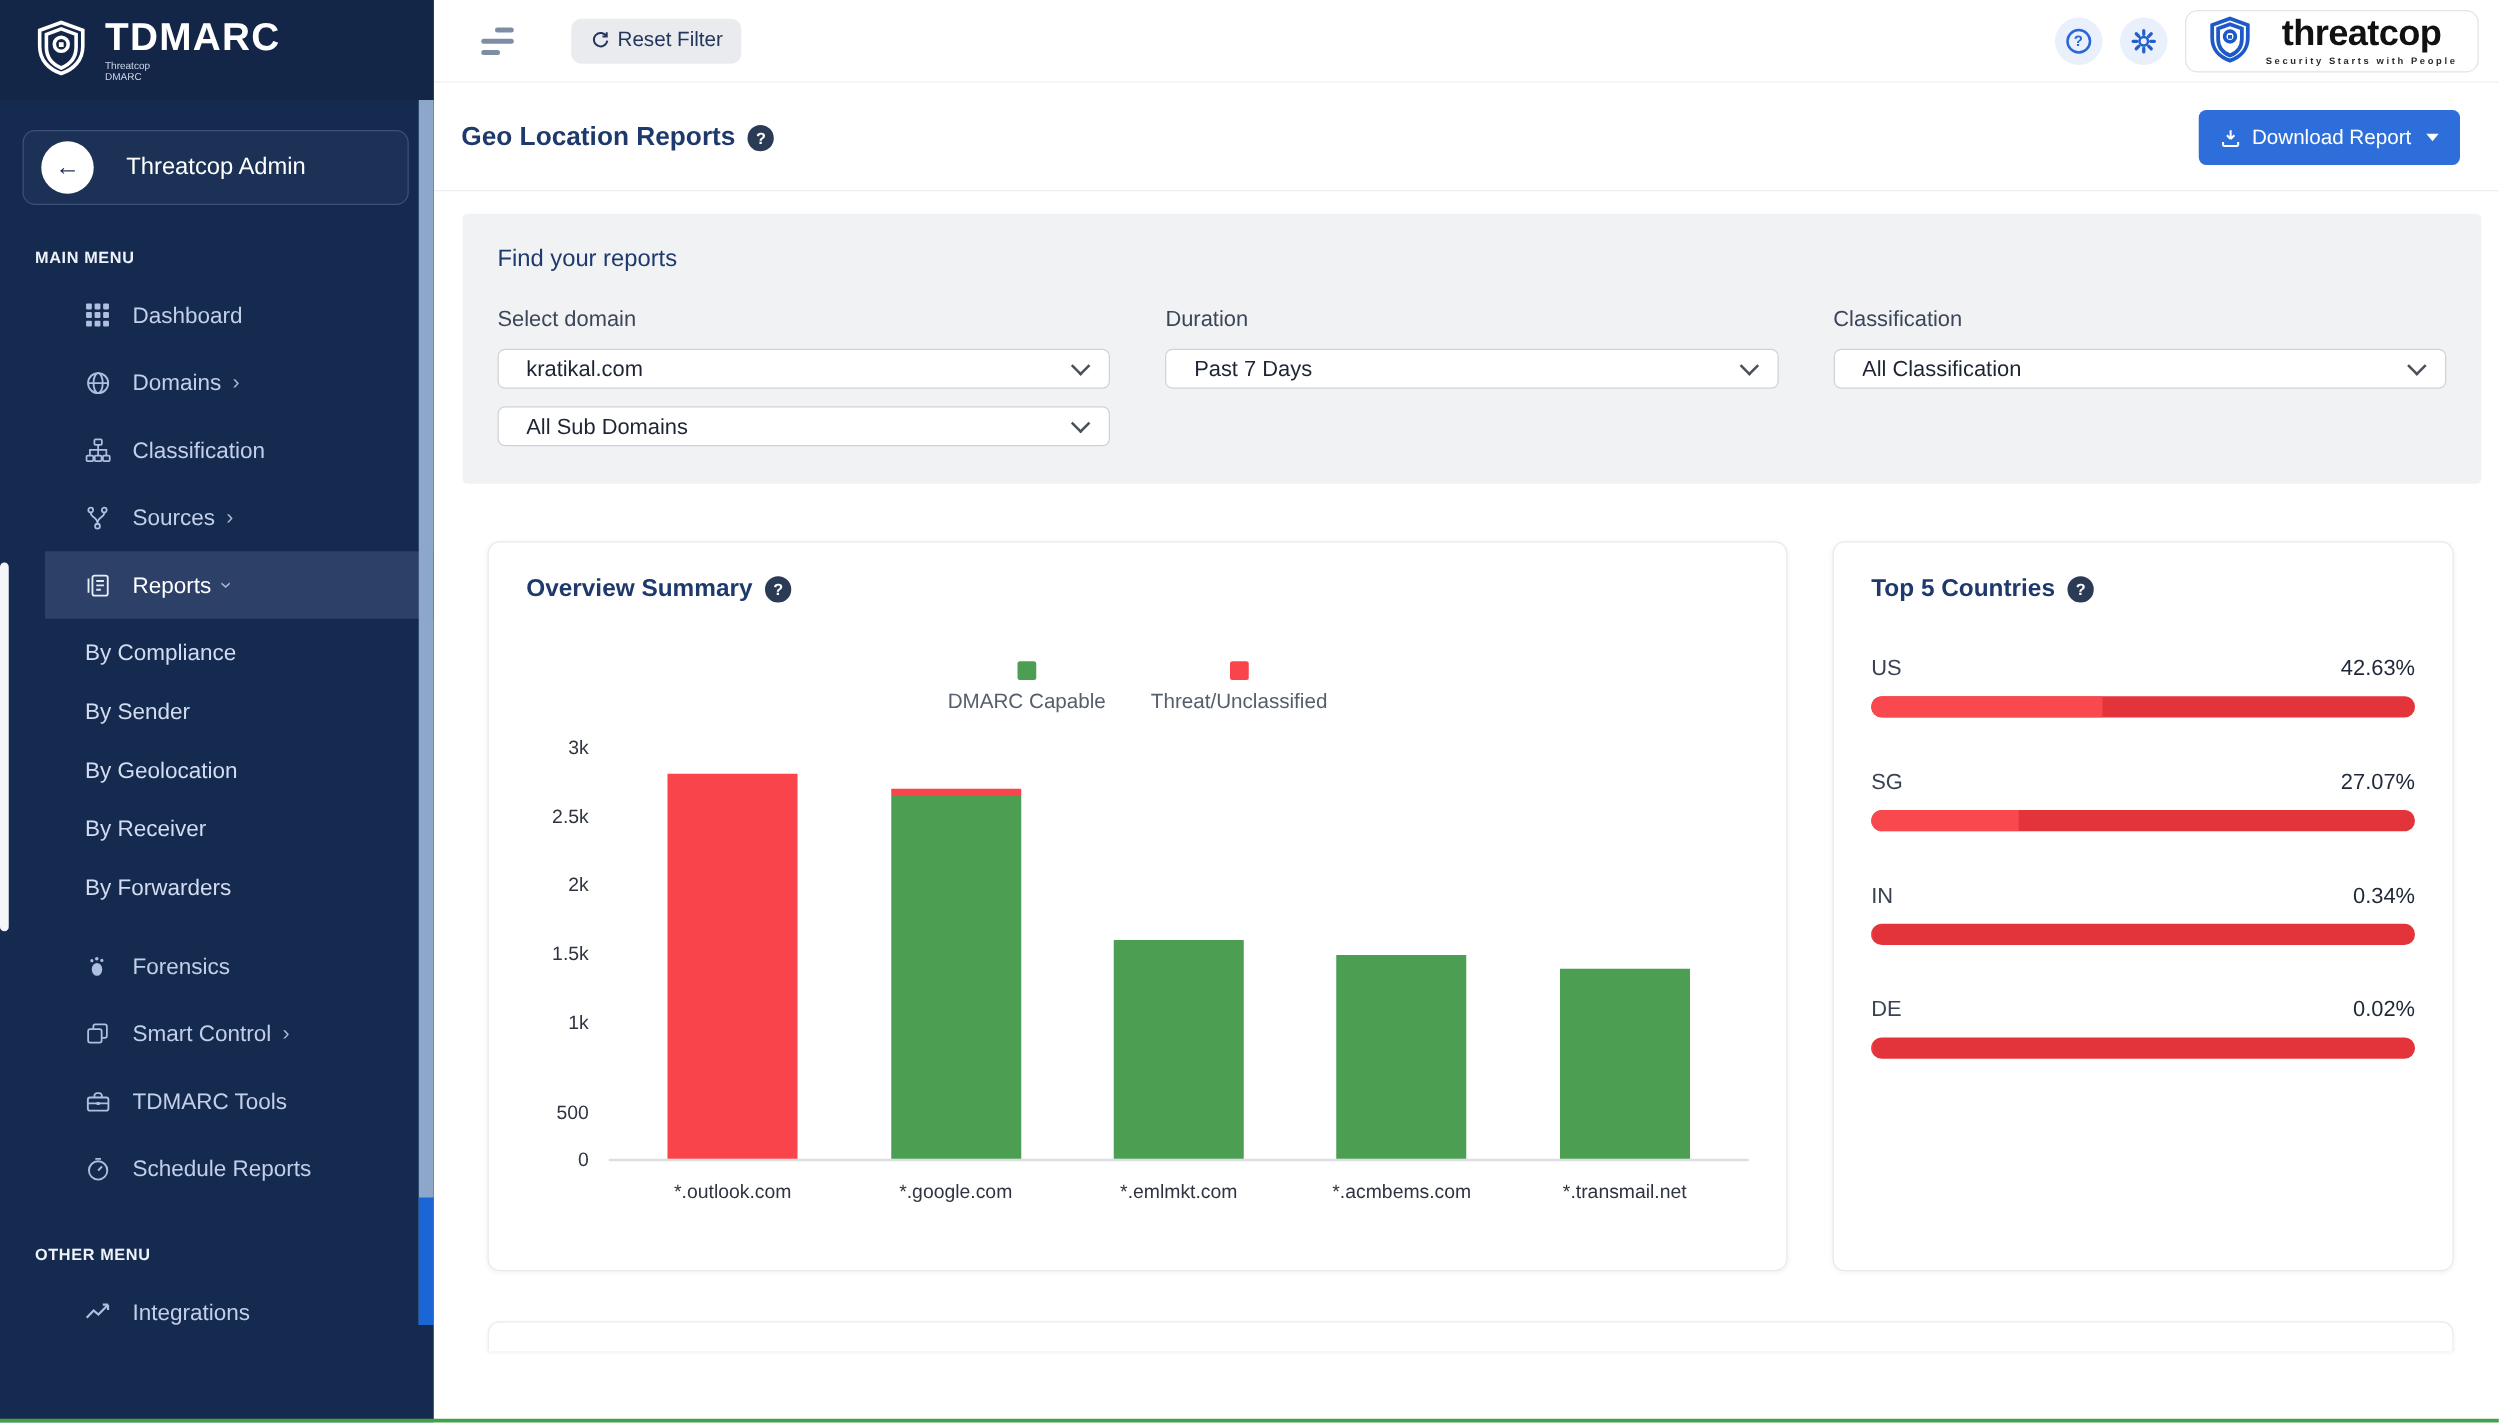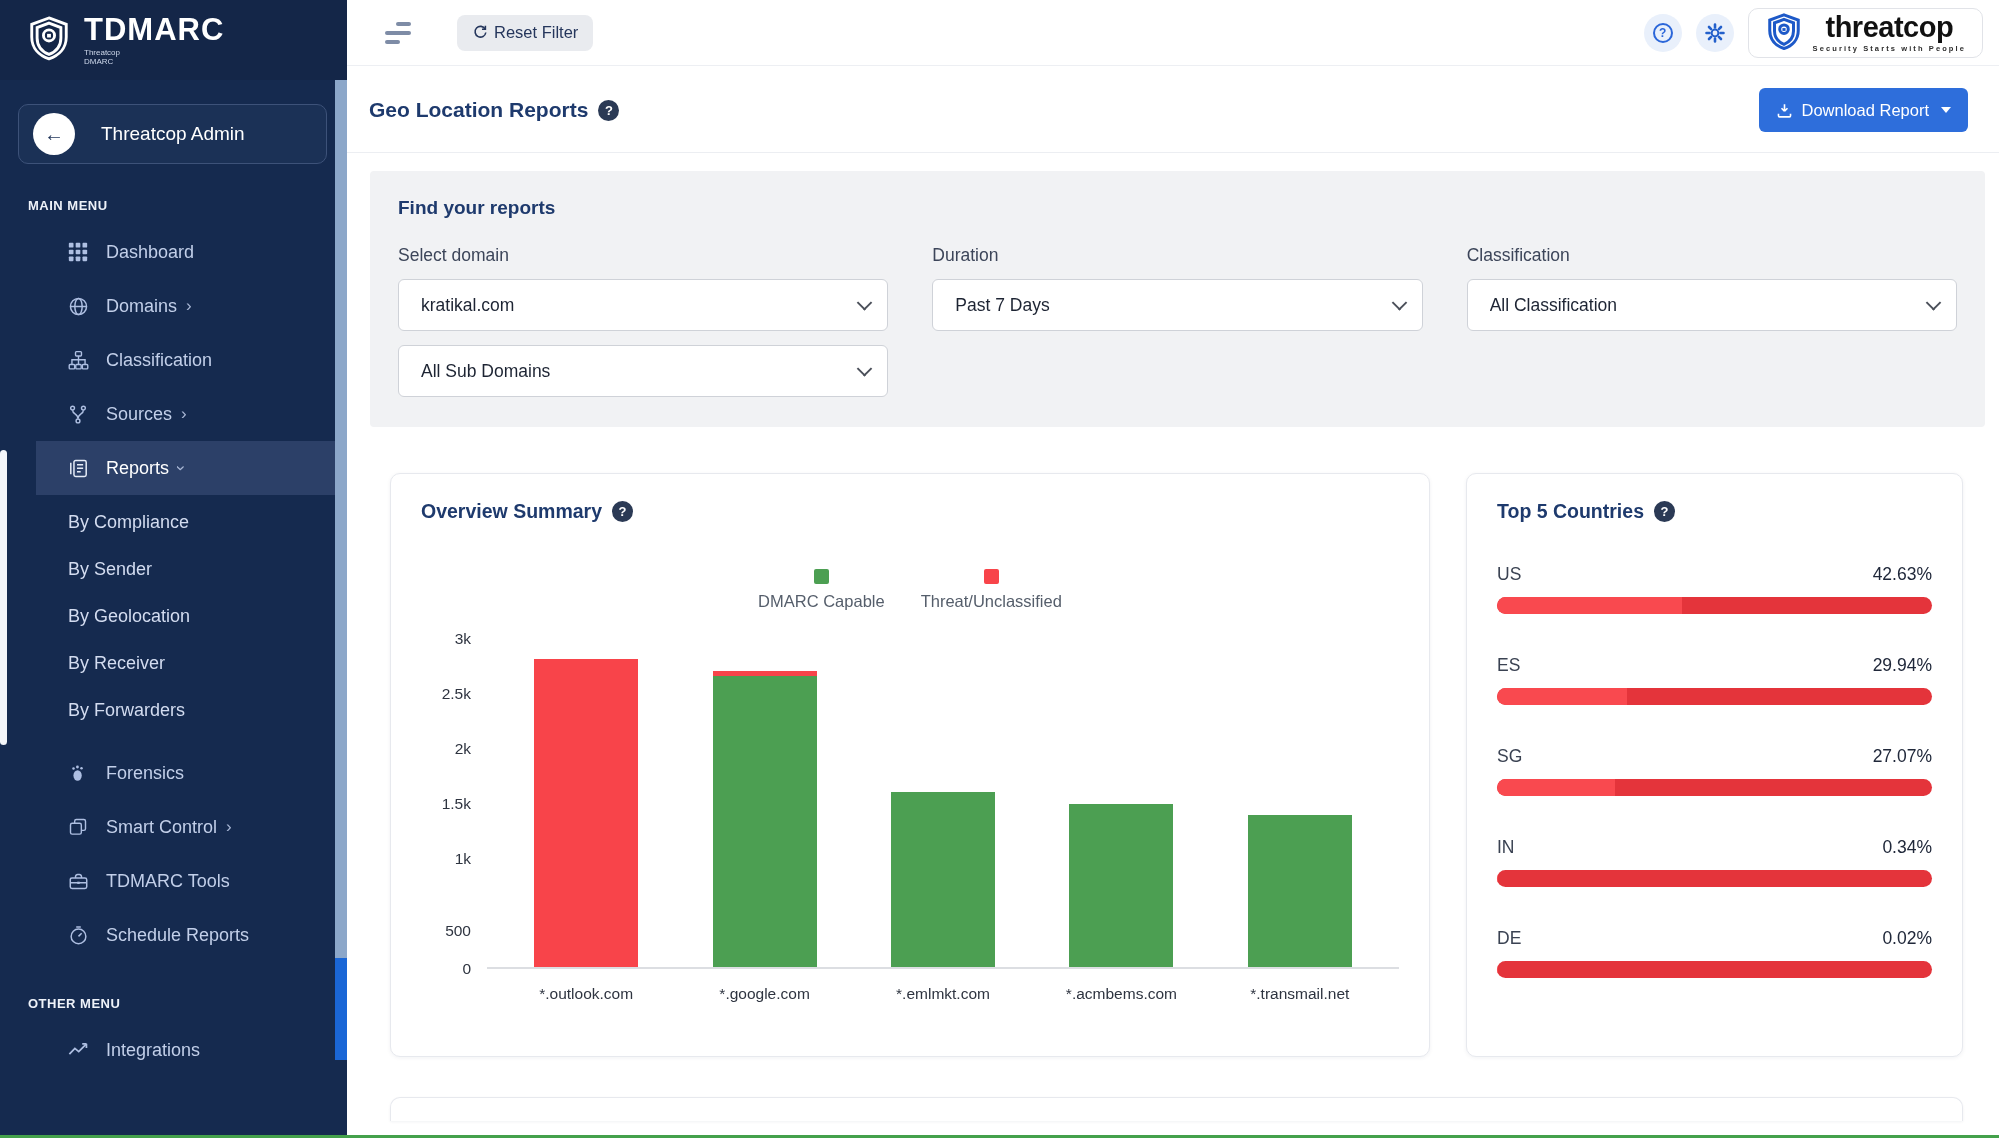--- a/index.html
+++ b/index.html
@@ -50,27 +50,27 @@
   .brand-name { font-size:29px; font-weight:800; color:#111; letter-spacing:-.5px; line-height:1; }
   .brand-tagline { font-size:7.5px; font-weight:bold; color:#2b2b2b; letter-spacing:2.1px; margin-top:2px; white-space:nowrap; }
 
   .page-header { display:flex; align-items:center; padding:22px 31px 20px 22px; border-bottom:1px solid #eceef2; }
   .page-title { font-size:21px; font-weight:bold; color:#1e3a6d; }
   .help-dot { width:21px; height:21px; border-radius:50%; background:#2b3a55; color:#fff; font-size:13px; font-weight:bold; display:inline-flex; align-items:center; justify-content:center; margin-left:10px; flex-shrink:0; }
   .dl-btn { margin-left:auto; height:44px; background:#2e6edb; color:#fff; border:none; border-radius:6px; display:flex; align-items:center; gap:9px; padding:0 17px; font-size:16.5px; font-family:inherit; cursor:pointer; }
   .dl-caret { width:0; height:0; border-left:5px solid transparent; border-right:5px solid transparent; border-top:6px solid #fff; margin-left:3px; }
 
   .find-panel { margin:18px 14px 0 23px; background:#f1f2f4; border-radius:4px; padding:26px 28px 30px; }
-  .find-title { font-size:19px; font-weight:bold; color:#1e3a6d; }
+  .find-title { font-size:19px; font-weight:normal; color:#1e3a6d; }
   .filter-grid { display:grid; grid-template-columns:1fr 1fr 1fr; column-gap:44px; margin-top:26px; }
   .field-label { font-size:17.5px; color:#3c4559; margin-bottom:13px; }
   .select-wrap { position:relative; }
   .select-wrap + .select-wrap { margin-top:14px; }
   .select-wrap::after { content:""; position:absolute; right:18px; top:50%; width:9px; height:9px; border-right:2px solid #4a4f59; border-bottom:2px solid #4a4f59; transform:translateY(-70%) rotate(45deg); pointer-events:none; }
-  select { width:100%; height:52px; border:1px solid #cfd2d8; border-radius:6px; background:#fff; font-size:17.5px; color:#1d2433; padding:0 44px 0 22px; appearance:none; -webkit-appearance:none; font-family:inherit; cursor:pointer; }
+  select { width:100%; height:32px; border:1px solid #cfd2d8; border-radius:6px; background:#fff; font-size:17.5px; color:#1d2433; padding:0 44px 0 22px; appearance:none; -webkit-appearance:none; font-family:inherit; cursor:pointer; }
 
   .cards-row { display:flex; gap:36px; margin:46px 36px 0 43px; }
   .card { background:#fff; border:1px solid #e7e9ee; border-radius:10px; box-shadow:0 1px 4px rgba(25,35,60,.06); height:584px; overflow:hidden; }
   .overview-card { width:1040px; padding:26px 30px; flex-shrink:0; }
   .top5-card { flex:1; padding:26px 30px; }
   .card-title-row { display:flex; align-items:center; }
   .card-title { font-size:19.5px; font-weight:bold; color:#1e3a6d; }
 
   .legend { display:flex; justify-content:center; gap:36px; margin-top:46px; font-size:16.5px; color:#555e6b; }
   .legend-item { display:flex; align-items:center; gap:8px;flex-direction:column; }
@@ -440,29 +440,20 @@
         <div class="country-row">
           <div class="country-label-row">
             <span class="country-code">US</span>
             <span class="country-pct">42.63%</span>
           </div>
           <div class="country-bar" style="background: rgb(228, 52, 59);">
               <div class="country-fill" style="width: 42.63%; background: rgb(249, 73, 79);"></div>
             </div>
         </div>
 
-        <div class="country-row">
-          <div class="country-label-row">
-            <span class="country-code">ES</span>
-            <span class="country-pct">29.94%</span>
-          </div>
-          <div class="country-bar" style="background: rgb(228, 52, 59);">
-              <div class="country-fill" style="width: 29.94%; background: rgb(249, 73, 79);"></div>
-            </div>
-        </div>
 
         <div class="country-row">
           <div class="country-label-row">
             <span class="country-code">SG</span>
             <span class="country-pct">27.07%</span>
           </div>
           <div class="country-bar" style="background: rgb(228, 52, 59);">
               <div class="country-fill" style="width: 27.07%; background: rgb(249, 73, 79);"></div>
             </div>
         </div>

